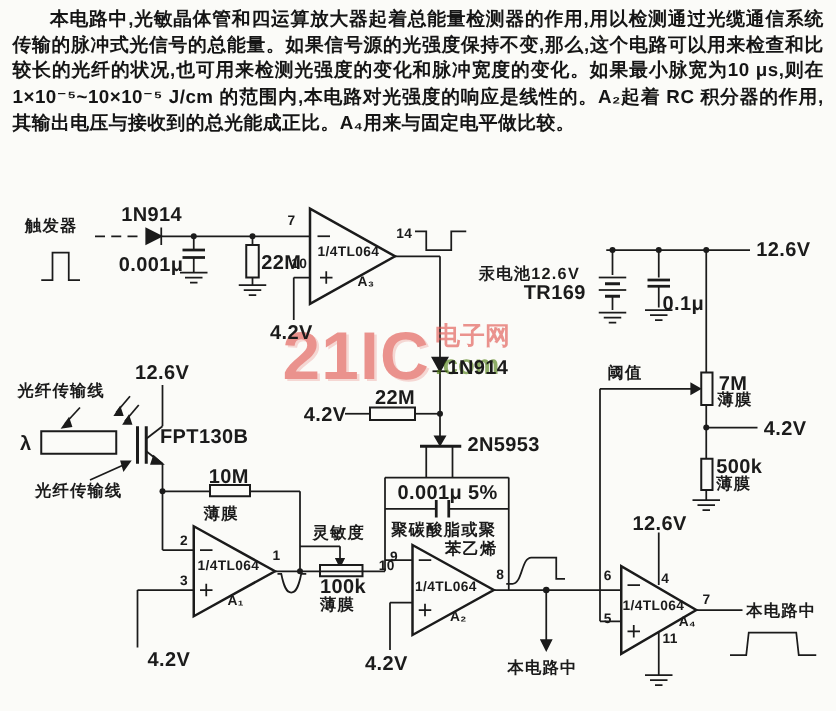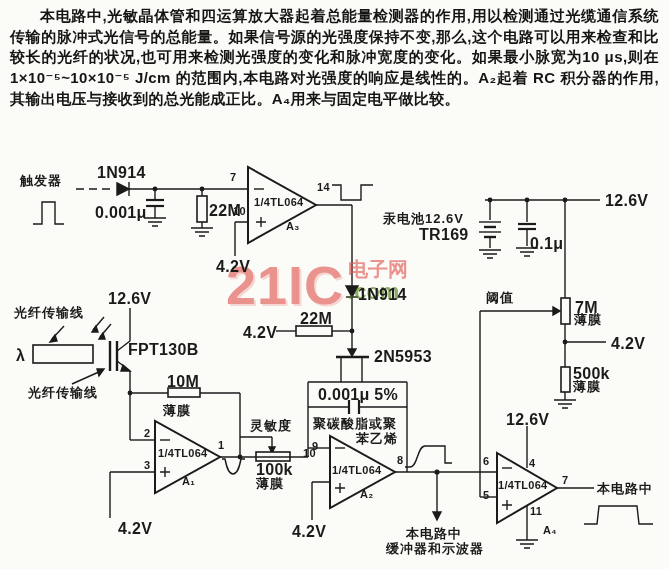--- a/index.html
+++ b/index.html
@@ -292,24 +292,23 @@
   <div class="lb" style="left:318px;top:386px">0.001μ  5%</div>
   <div class="lb fs13" style="left:313px;top:415px">聚碳酸脂或聚</div>
   <div class="lb fs13" style="left:356px;top:430px">苯乙烯</div>
   <div class="lb fs11" style="left:312px;top:440px">9</div>
   <div class="lb fs11" style="left:332px;top:464px">1/4TL064</div>
   <div class="lb fs11" style="left:303px;top:447px">10</div>
   <div class="lb fs11" style="left:360px;top:488px">A₂</div>
   <div class="lb fs11" style="left:397px;top:454px">8</div>
   <div class="lb" style="left:292px;top:523px">4.2V</div>
   <div class="lb fs13" style="left:406px;top:525px">本电路中</div>
-  <div class="lb fs13" style="left:386px;top:540px">缓冲器和示波器</div>
   <div class="lb" style="left:506px;top:411px">12.6V</div>
   <div class="lb fs11" style="left:483px;top:455px">6</div>
   <div class="lb fs11" style="left:483px;top:489px">5</div>
   <div class="lb fs11" style="left:498px;top:479px">1/4TL064</div>
   <div class="lb fs11" style="left:529px;top:457px">4</div>
   <div class="lb fs11" style="left:530px;top:505px">11</div>
-  <div class="lb fs11" style="left:543px;top:524px">A₄</div>
+  <div class="lb fs11" style="left:543px;top:492px">A₄</div>
   <div class="lb fs11" style="left:562px;top:474px">7</div>
   <div class="lb fs13" style="left:597px;top:480px">本电路中</div>
 
 </div>
 
 </body></html>

